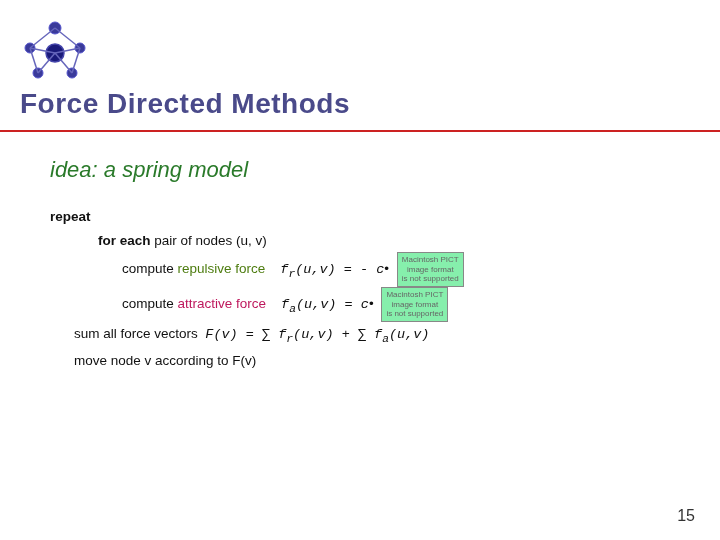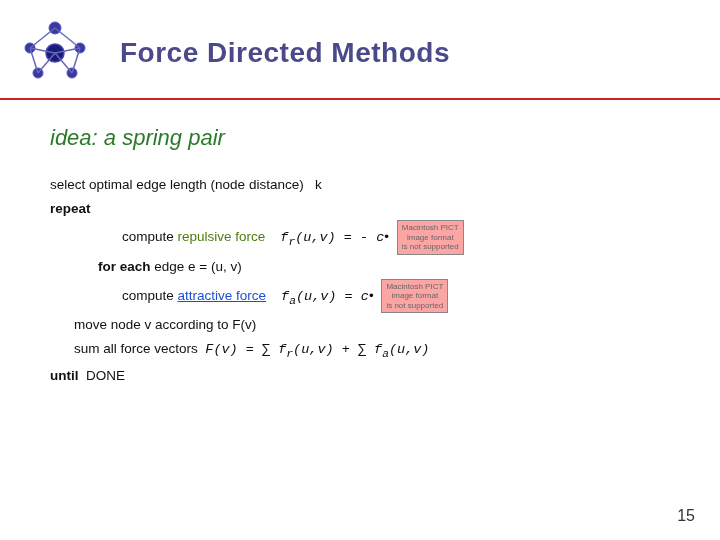--- a/index.html
+++ b/index.html
@@ -8,23 +8,24 @@
       height: 540px;
       background: #fff;
       font-family: Arial, sans-serif;
       position: relative;
       overflow: hidden;
     }
 
     
     .header {
       display: flex;
-      align-items: center;
+      align-items: flex-start;
       padding: 18px 30px 10px 20px;
       border-bottom: 2px solid #cc2222;
+      flex-direction: column;
     }
 
     .logo-area {
       width: 80px;
       height: 70px;
       flex-shrink: 0;
       margin-right: 20px;
     }
 
     .logo-svg {
@@ -61,32 +62,32 @@
     .line {
       display: block;
     }
 
     .indent1 { padding-left: 24px; }
     .indent2 { padding-left: 48px; }
     .indent3 { padding-left: 72px; }
 
     .kw { font-weight: bold; }
     .orange { color: #4d7c0f; }
-    .blue { color: #1d4ed8; text-decoration: underline; }
+    .blue { color: #be185d; }
 
     .formula {
       font-family: Liberation Mono, monospace;
       font-style: italic;
     }
 
     
     .img-placeholder {
       display: inline-block;
       border: 1px solid #888;
-      background: #fca5a5;
+      background: #86efac;
       font-size: 8px;
       color: #666;
       text-align: center;
       vertical-align: middle;
       padding: 2px 4px;
       line-height: 1.2;
       margin-left: 4px;
     }
 
     
@@ -121,37 +122,35 @@
       <line x1="35" y1="35" x2="18" y2="55" stroke="#6666bb" stroke-width="1.5"></line>
       <line x1="35" y1="35" x2="52" y2="55" stroke="#6666bb" stroke-width="1.5"></line>
       <line x1="10" y1="30" x2="18" y2="55" stroke="#6666bb" stroke-width="1.5"></line>
       <line x1="60" y1="30" x2="52" y2="55" stroke="#6666bb" stroke-width="1.5"></line>
     </svg>
   </div>
   <div class="title">Force Directed Methods</div>
 </div>
 
 <div class="content">
-  <div class="idea-heading">idea:  a spring pair</div>
+  <div class="idea-heading">idea:  a spring model</div>
 
   <div class="algorithm">
-    <span class="line">select optimal edge length  (node distance)&nbsp;&nbsp; k</span>
     <span class="line"><span class="kw">repeat</span></span>
+    <span class="line indent2"><span class="kw">for each</span> pair of nodes  (u, v)</span>
     <span class="line indent3">
       compute <span class="orange">repulsive force</span>&nbsp;&nbsp;&nbsp;
       <span class="formula">f<sub>r</sub>(u,v) = - c</span>•
       <span class="img-placeholder">Macintosh PICT<br>image format<br>is not supported</span>
     </span>
-    <span class="line indent2"><span class="kw">for each</span> edge  e = (u, v)</span>
     <span class="line indent3">
       compute <span class="blue">attractive force</span>&nbsp;&nbsp;&nbsp;
       <span class="formula">f<sub>a</sub>(u,v) = c</span>•
       <span class="img-placeholder">Macintosh PICT<br>image format<br>is not supported</span>
     </span>
-    <span class="line indent1">move  node  v  according to F(v)</span>
     <span class="line indent1">
       sum all force vectors&nbsp; <span class="formula">F(v) = ∑ f<sub>r</sub>(u,v) + ∑ f<sub>a</sub>(u,v)</span>
     </span>
-    <span class="line"><span class="kw">until</span>&nbsp; DONE</span>
+    <span class="line indent1">move  node  v  according to F(v)</span>
   </div>
 </div>
 
 <div class="page-number">15</div>
 
 </body></html>

